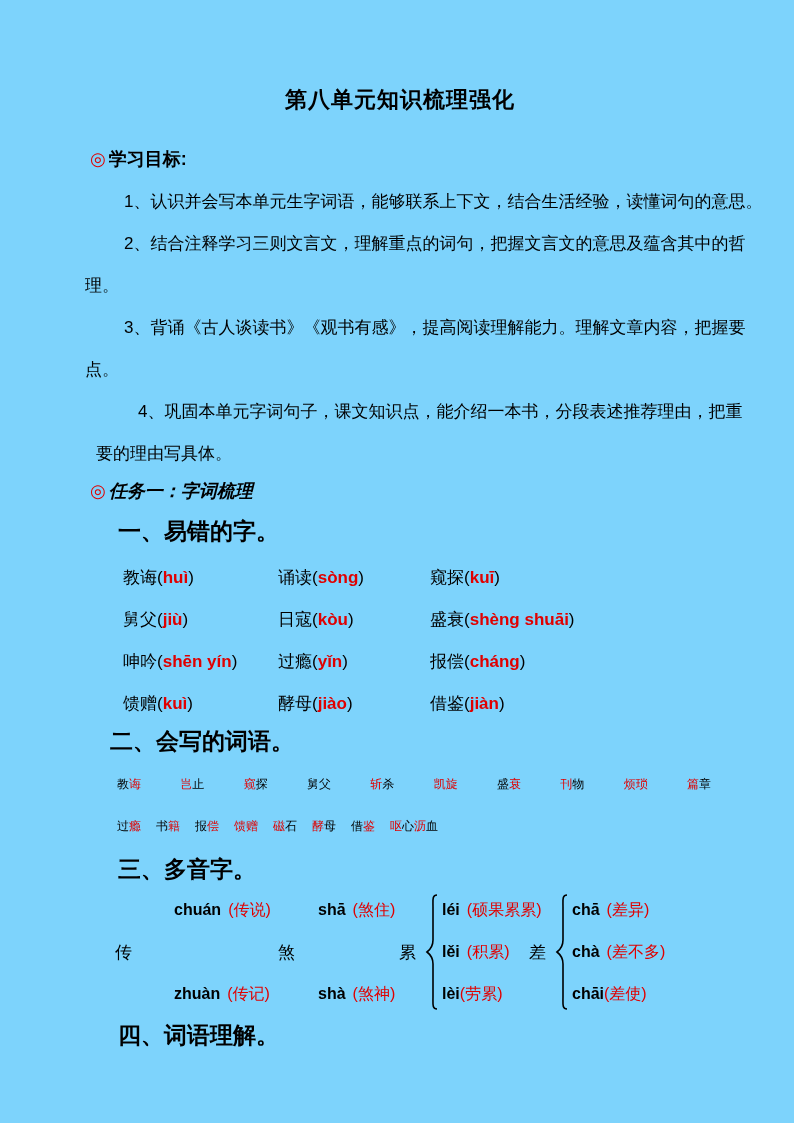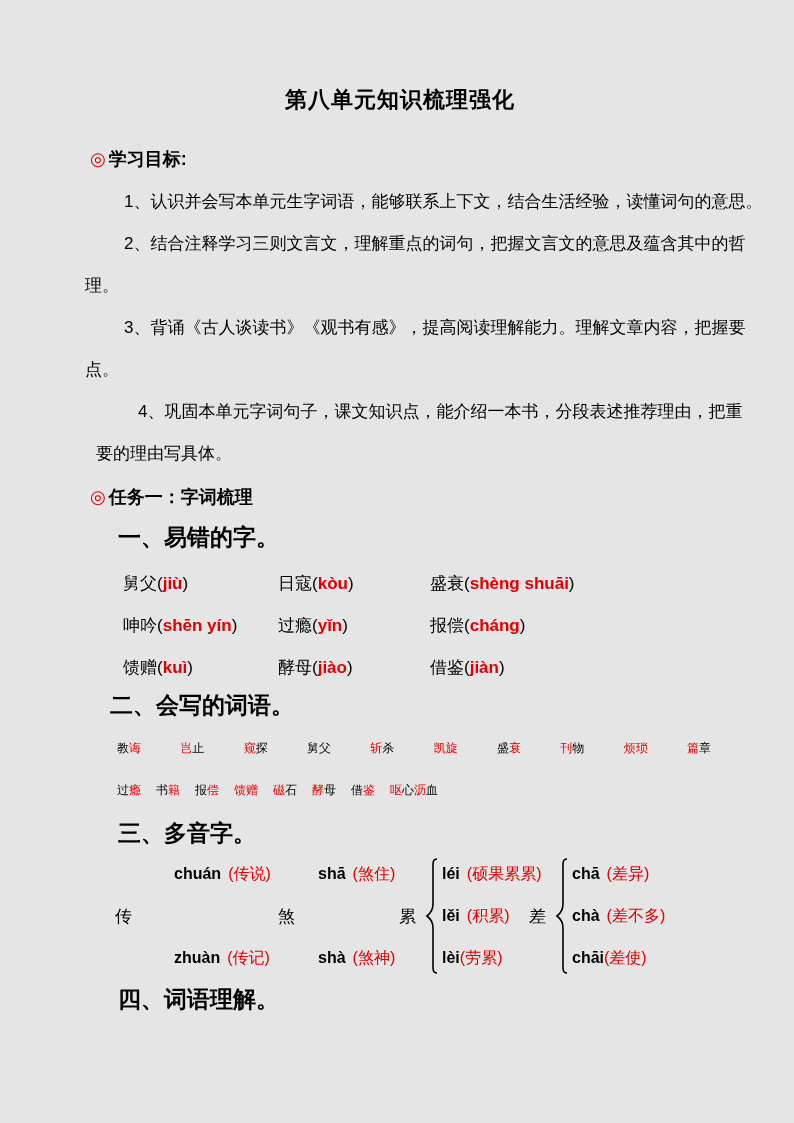--- a/index.html
+++ b/index.html
@@ -1,28 +1,28 @@
 <!DOCTYPE html>
 <html><head>
 <meta charset="utf-8">
 <style>
   :root{ --red:#e00000; }
   html,body{margin:0;padding:0;background:#ffffff;}
   .page{
     position:relative; width:794px; height:1123px; margin:0 auto;
-    background:#e5e5e5; color:#000;
+    background:#7dd3fc; color:#000;
     font-family:"Liberation Sans","DejaVu Sans",sans-serif;
     box-sizing:border-box; padding:85px 84px 0 90px; overflow:hidden;
   }
   .title{
     text-align:center; font-size:22px; font-weight:700; line-height:30px; letter-spacing:1px;
   }
   .sec-heading{ font-size:18px; font-weight:700; line-height:24px; }
   .goals-heading{ margin-top:32px; }
-  .task-heading{ margin-top:10px; }
+  .task-heading{ margin-top:4px;font-style:italic; }
   .marker{ color:var(--red); margin-right:3px; font-weight:700; }
 
   .paras{ margin-top:10px; font-size:17px; }
   .para-line{ line-height:42px; white-space:nowrap; }
   .para-line.line1{ padding-left:34px; }
   .para-line.cont{ margin-left:-5px; }
   .para:nth-child(4) .line1{ padding-left:48px; }
   .para:nth-child(4) .cont{ margin-left:6px; }
 
   .sub-heading{ font-size:23px; font-weight:700; line-height:24px; margin-left:28px; }
@@ -85,20 +85,25 @@
         <div class="para-line cont">要的理由写具体。</div>
       </div>
     </div>
 
   <div class="sec-heading task-heading">
     <span class="marker">◎</span><span>任务一：字词梳理</span>
   </div>
 
   <div class="sub-heading sh-1">一、易错的字。</div>
   <div class="err-table" id="err-table">
+      <div class="err-row">
+        <span class="err-cell"><span>教诲(</span><span class="pinyin">huì</span><span>)</span></span>
+        <span class="err-cell"><span>诵读(</span><span class="pinyin">sòng</span><span>)</span></span>
+        <span class="err-cell"><span>窥探(</span><span class="pinyin">kuī</span><span>)</span></span>
+      </div>
       <div class="err-row">
         <span class="err-cell"><span>舅父(</span><span class="pinyin">jiù</span><span>)</span></span>
         <span class="err-cell"><span>日寇(</span><span class="pinyin">kòu</span><span>)</span></span>
         <span class="err-cell"><span>盛衰(</span><span class="pinyin">shèng shuāi</span><span>)</span></span>
       </div>
       <div class="err-row">
         <span class="err-cell"><span>呻吟(</span><span class="pinyin">shēn yín</span><span>)</span></span>
         <span class="err-cell"><span>过瘾(</span><span class="pinyin">yǐn</span><span>)</span></span>
         <span class="err-cell"><span>报偿(</span><span class="pinyin">cháng</span><span>)</span></span>
       </div>

